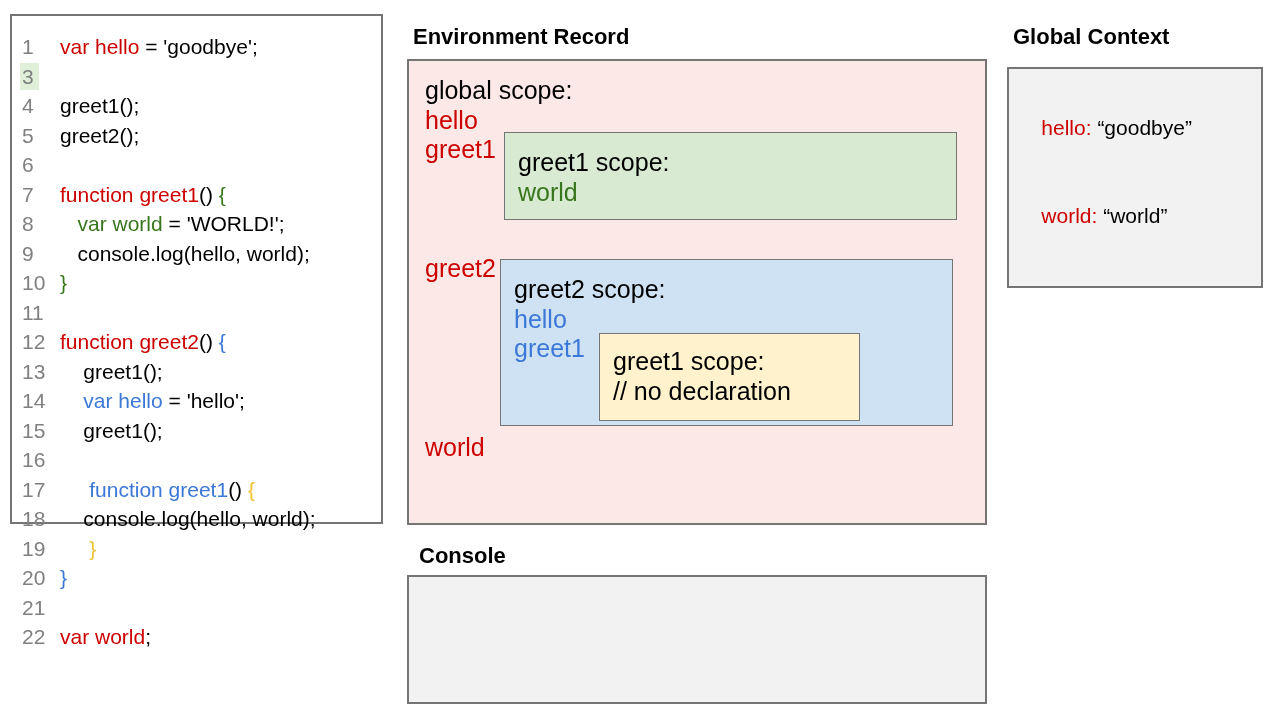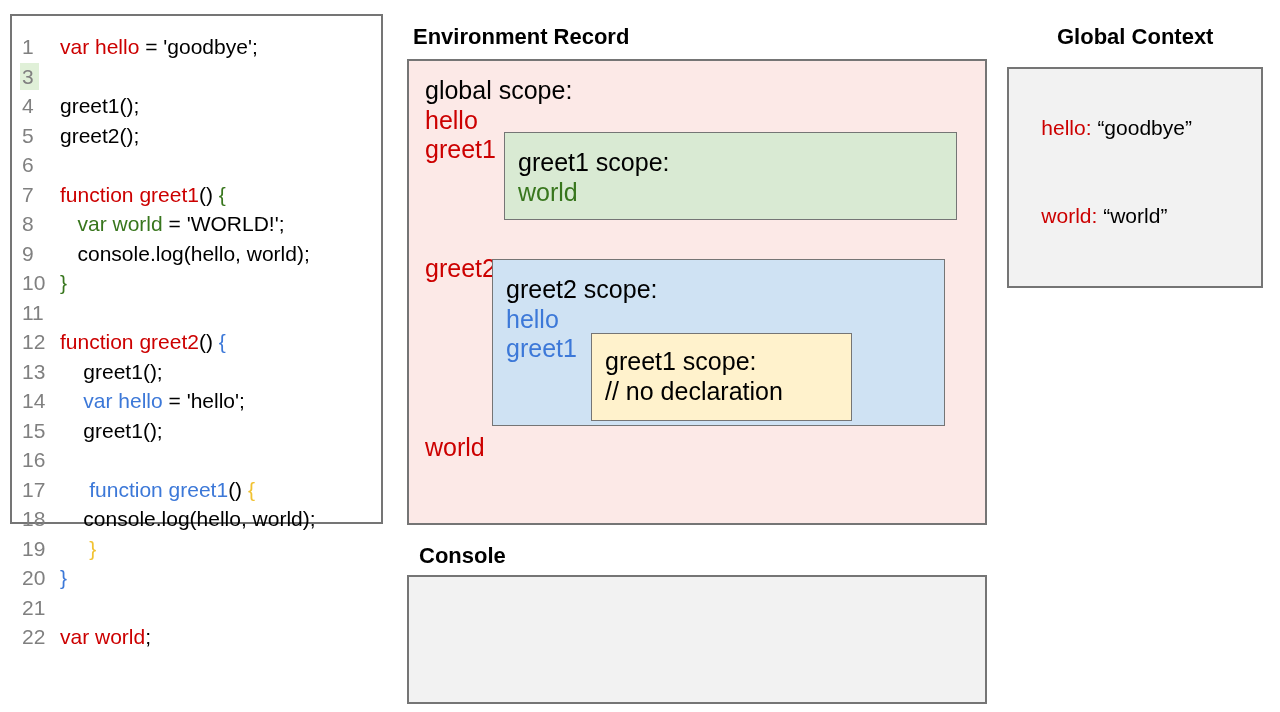--- a/index.html
+++ b/index.html
@@ -19,34 +19,34 @@
   .num-hl{background:var(--c-line_hl);padding:2px 5px 2px 2px;margin-left:-2px;}
   .tok-red{color:var(--c-red);}
   .tok-green{color:var(--c-green);}
   .tok-blue{color:var(--c-blue);}
   .tok-gold{color:var(--c-gold);}
   .tok-black{color:#000;}
   
   .sec-title{position:absolute;font-size:22px;font-weight:bold;color:#000;white-space:nowrap;}
   #env-title{left:413px;top:24px;}
   #console-title{left:419px;top:543px;}
-  #global-title{left:1013px;top:24px;margin-left:44px;}
+  #global-title{left:1013px;top:24px;}
   
   #env-box{
     position:absolute;left:407px;top:59px;width:580px;height:466px;box-sizing:border-box;
     background:var(--c-pink_bg);border:2px solid var(--c-border);
   }
   .env-text{font-size:25px;line-height:29.5px;white-space:pre;}
   #env-global-stack{position:absolute;left:16px;top:15px;}
   .red-label{color:var(--c-red);}
   #env-greet2-label{position:absolute;left:16px;top:193px;}
   #env-world-label{position:absolute;left:16px;top:372px;}
   .scope-box{position:absolute;box-sizing:border-box;border:1.5px solid var(--c-border);}
   #greet1-box{left:95px;top:71px;width:453px;height:88px;background:var(--c-green_bg);padding:15px 0 0 13px;}
-  #greet2-box{left:83px;top:198px;width:453px;height:167px;background:var(--c-blue_bg);padding:15px 0 0 13px;}
+  #greet2-box{left:91px;top:198px;width:453px;height:167px;background:var(--c-blue_bg);padding:15px 0 0 13px;}
   #inner-greet1-box{left:98px;top:73px;width:261px;height:88px;background:var(--c-yellow_bg);padding:13px 0 0 13px;}
   .green-var{color:var(--c-green);}
   .blue-var{color:var(--c-blue);}
   
   #console-box{
     position:absolute;left:407px;top:575px;width:580px;height:129px;box-sizing:border-box;
     background:var(--c-gray_bg);border:2px solid var(--c-border);
   }
   #global-box{
     position:absolute;left:1007px;top:59px;width:256px;height:221px;box-sizing:border-box;

